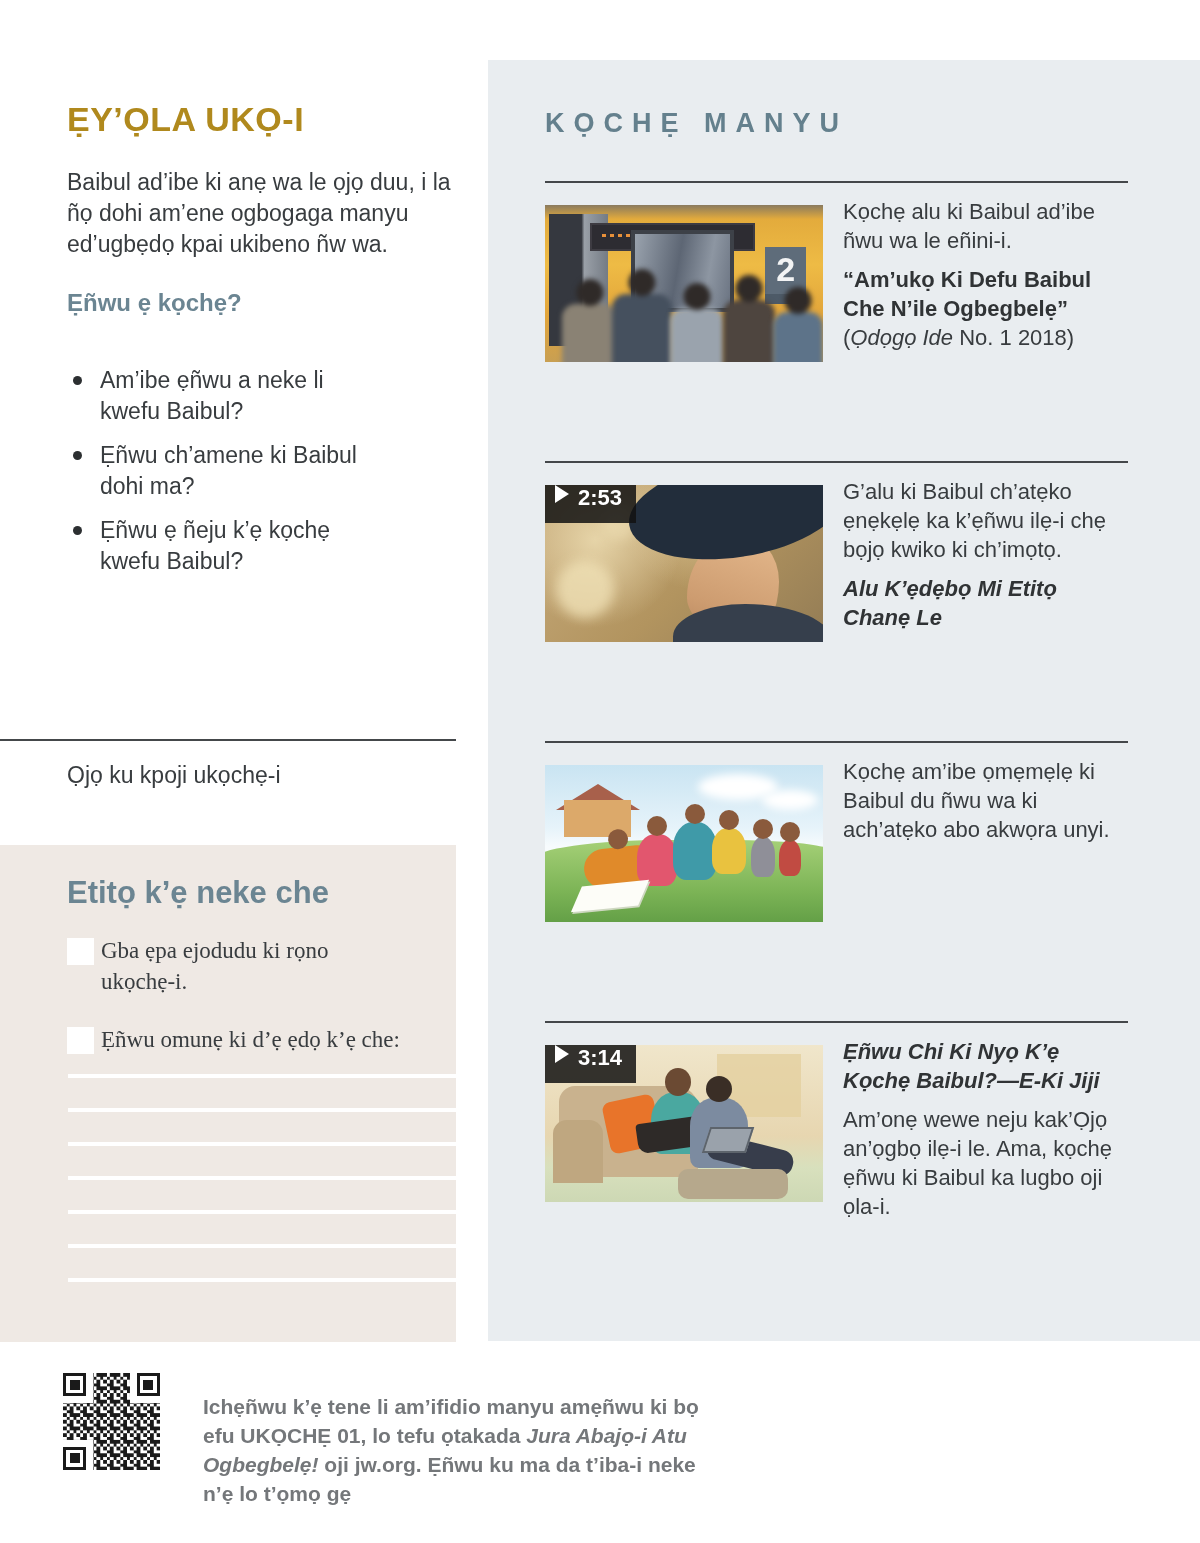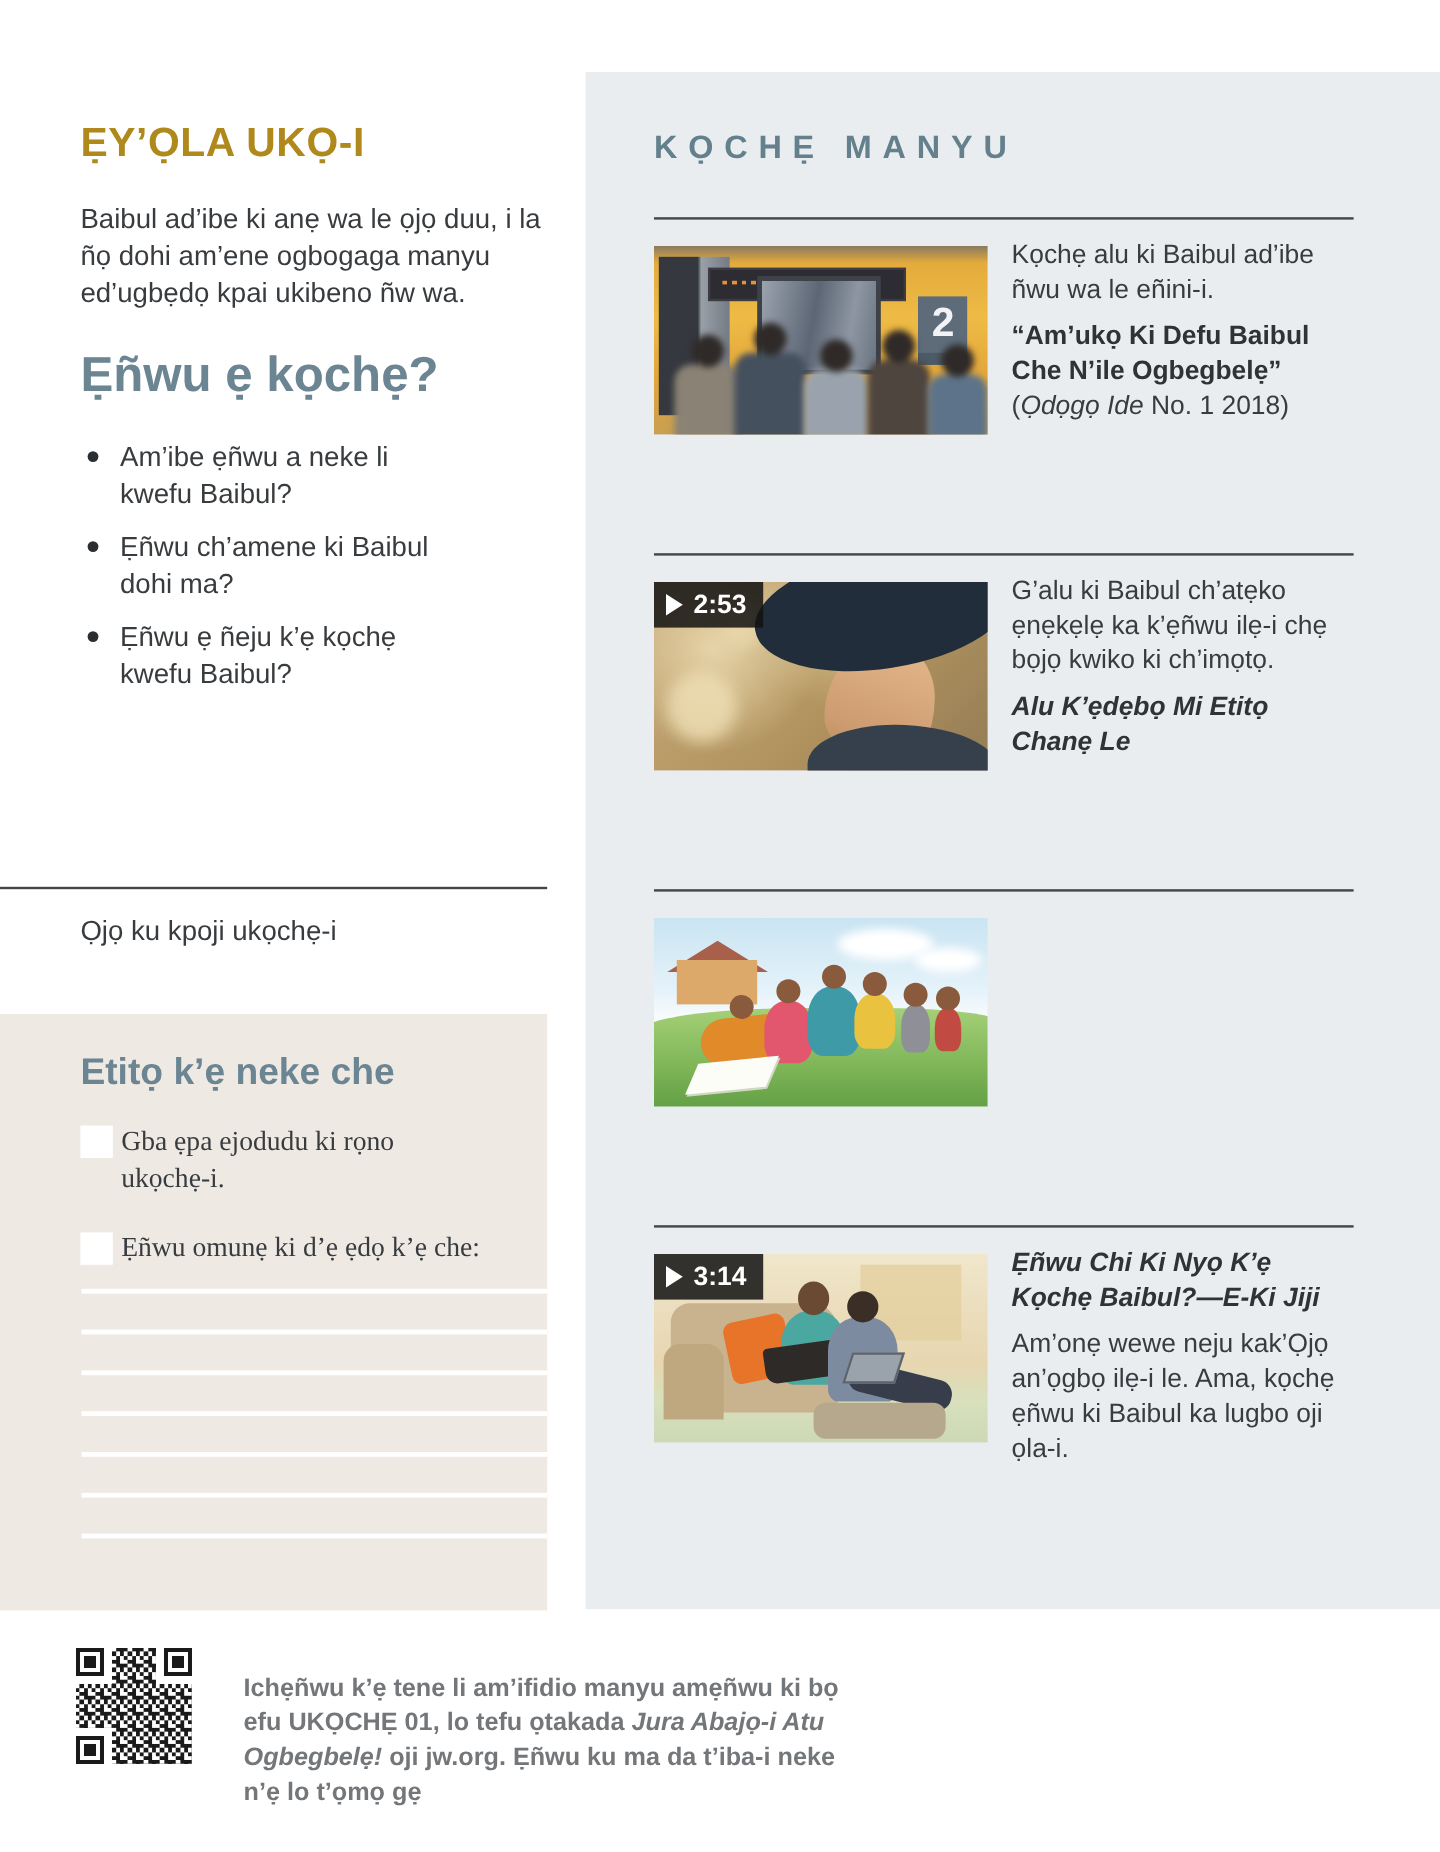--- a/index.html
+++ b/index.html
@@ -6,21 +6,21 @@
   html,body { width:1200px; }
   body {
     position:relative; width:1200px; height:1543px; background:#ffffff;
     font-family:"Liberation Sans", sans-serif; color:#383C3F; overflow:hidden;
   }
   .abs { position:absolute; }
 
   
   .doc-title { left:67px; top:100px; font-size:34px; font-weight:800; letter-spacing:.5px; color:#B0891D; }
   .intro { left:67px; top:167px; width:402px; font-size:23px; line-height:31px; }
-  .q-heading { left:67px; top:289px; font-size:41px; font-weight:700; color:#6B8592; }
+  .q-heading { left:67px; top:289px; font-size:24px; font-weight:700; color:#6B8592; }
   .q-list { left:67px; top:365px; width:312px; list-style:none; }
   .q-list li { position:relative; padding-left:33px; font-size:23px; line-height:31px; margin-bottom:13px; }
   .q-list li::before { content:""; position:absolute; left:6px; top:11px; width:9px; height:9px; border-radius:50%; background:#2c2f31; }
   .date-rule { left:0; top:739px; width:456px; border:none; border-top:2px solid #44474A; }
   .date-label { left:67px; top:762px; font-size:23px; }
 
   .note-box { left:0; top:845px; width:456px; height:497px; background:#EFE9E4; }
   .note-heading { left:67px; top:30px; font-size:31px; font-weight:700; color:#6B8592; }
   .task { left:67px; width:340px; }
   .task .cb { position:absolute; left:0; top:3px; width:27px; height:27px; background:#ffffff; }
@@ -31,21 +31,21 @@
   .panel { left:488px; top:60px; width:712px; height:1281px; background:#E9EDF0; }
   .panel-heading { left:57px; top:48px; font-size:27px; font-weight:700; letter-spacing:9px; color:#64808D; }
   .media-item { position:absolute; left:57px; width:583px; }
   .media-rule { position:absolute; left:0; top:0; width:583px; border:none; border-top:2px solid #44474A; }
   .thumb { position:absolute; left:0; top:24px; width:278px; height:157px; overflow:hidden; background:#cccccc; }
   .media-text { position:absolute; left:298px; top:16px; width:287px; font-size:22px; line-height:29px; }
   .media-text p { margin-bottom:10px; }
   .t-bold { font-weight:700; color:#303335;text-align:center; }
   .t-bi { font-weight:700; font-style:italic; color:#303335; }
   .badge { position:absolute; left:0; top:0; height:38px; background:rgba(18,18,18,.85); color:#fff;
-           display:flex; align-items:center; padding:0 14px 0 10px; font-size:22px; font-weight:700; z-index:5; }
+           display:flex; align-items:flex-start; padding:0 14px 0 10px; font-size:22px; font-weight:700; z-index:5; }
   .play-tri { width:0; height:0; border-left:14px solid #ffffff; border-top:9px solid transparent;
               border-bottom:9px solid transparent; margin-right:9px; }
 
   
   .t1 { background:linear-gradient(180deg,#8a7a5e 0%,#e3ab3c 9%,#eebb45 38%,#e2a53a 70%,#c89f52 100%); }
   .t1-sign { position:absolute; left:17%; top:13%; width:58%; height:15%; background:#2d2c32;
              box-shadow:0 0 0 2px #3d3b42; }
   .t1-sign::after { content:""; position:absolute; left:6%; top:35%; width:70%; height:3px;
              background:repeating-linear-gradient(90deg,#e8903a 0 4px,transparent 4px 8px); }
   .t1-win { position:absolute; left:31%; top:16%; width:37%; height:52%; border:4px solid #3d4148;
@@ -208,20 +208,21 @@
       <div class="t3-grass"></div>
       <div class="fig" style="left:14%;top:52%;width:74px;height:40px;background:#e08a2a;border-radius:20px;transform:rotate(-6deg)"></div>
       <div class="fig" style="left:33%;top:44%;width:40px;height:52px;background:#e2566e"></div>
       <div class="fig" style="left:46%;top:36%;width:44px;height:58px;background:#3f9aa8"></div>
       <div class="fig" style="left:60%;top:40%;width:34px;height:46px;background:#e9c23f"></div>
       <div class="fig" style="left:74%;top:46%;width:24px;height:40px;background:#8f8f98"></div>
       <div class="fig" style="left:84%;top:48%;width:22px;height:36px;background:#c14b42"></div>
       <div class="t3-book"></div>
     </div>
     <div class="media-text">
+      <p>Kọchẹ am’ibe ọmẹmẹlẹ ki Baibul du ñwu wa ki ach’atẹko abo akwọra unyi.</p>
     </div>
   </div>
 
   <div class="media-item" style="top:961px">
     <hr class="media-rule">
     <div class="thumb t4">
       <div class="badge">
           <span class="play-tri"></span>
           <span>3:14</span>
         </div>

